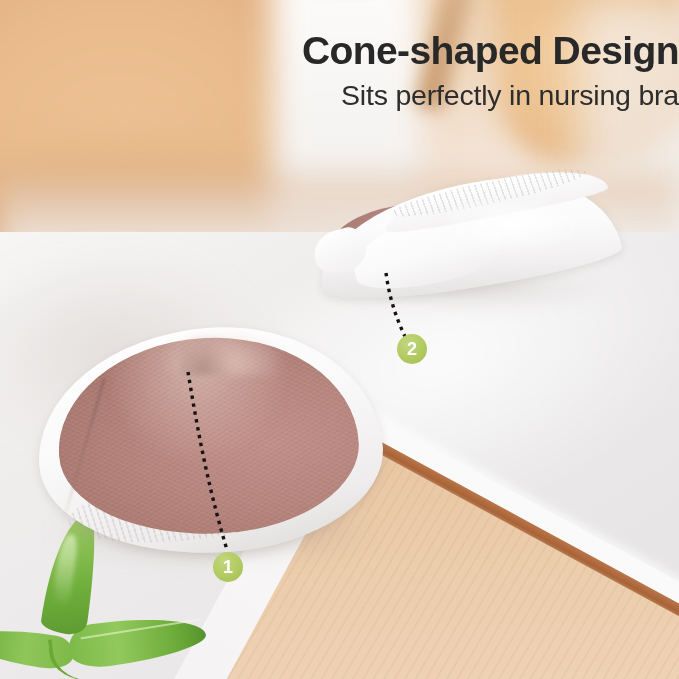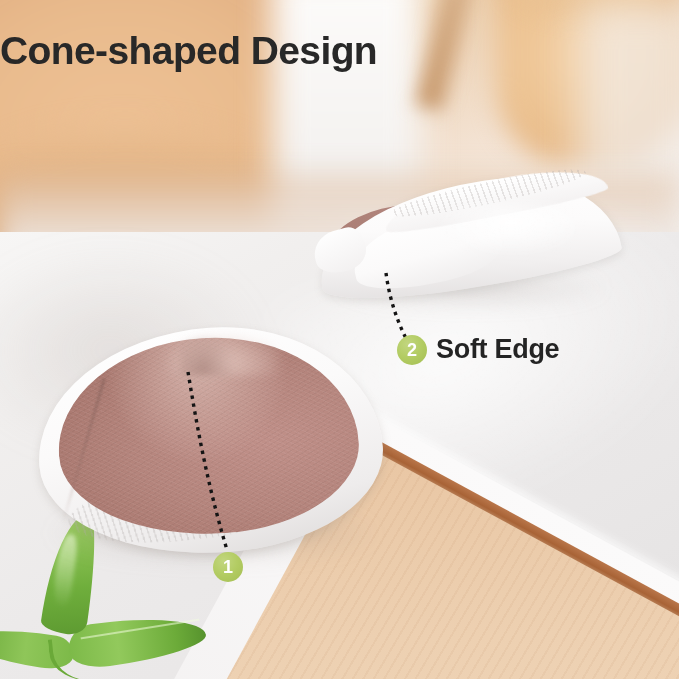--- a/index.html
+++ b/index.html
@@ -240,21 +240,21 @@
     border-bottom-left-radius:70%;
     transform:rotate(-6deg);
   }
   .leaf-vein{
     left:86px;top:120px;width:120px;height:2px;
     background:rgba(240,252,220,.55);
     transform:rotate(-9deg);filter:blur(.6px);
   }
 
   
-  .headings{position:absolute;left:0;top:30px;width:679px;text-align:left;}
+  .headings{position:absolute;left:0;top:30px;width:679px;text-align:right;}
   .title{
     font-size:39px;font-weight:700;color:#282828;letter-spacing:-.6px;
     line-height:1.08;margin:0;
   }
   .subtitle{
     font-size:28.5px;font-weight:500;color:#2d2d2d;letter-spacing:-.2px;
     line-height:1.2;margin:6px 0 0 0;
   }
 
   
@@ -340,24 +340,24 @@
     </svg>
   </div>
   <div class="leader" style="left:0;top:0;">
     <svg width="679" height="679">
       <path d="M386,273 C389,296 396,320 408,342" fill="none" stroke="#141414" stroke-width="3.4" stroke-linecap="butt" stroke-dasharray="3.4 4.6"></path>
     </svg>
   </div>
 
   <div class="headings">
     <h1 class="title">Cone-shaped Design</h1>
+    <p class="subtitle">Sits perfectly in nursing bra</p>
   </div>
 
   <div class="callout" id="callout-1">
     <div class="badge">1</div>
   </div>
 
   <div class="callout" id="callout-2">
     <div class="badge">2</div>
-    <div class="callout-label">Soft Edge</div>
   </div>
 
 </div>
 
 </body></html>

